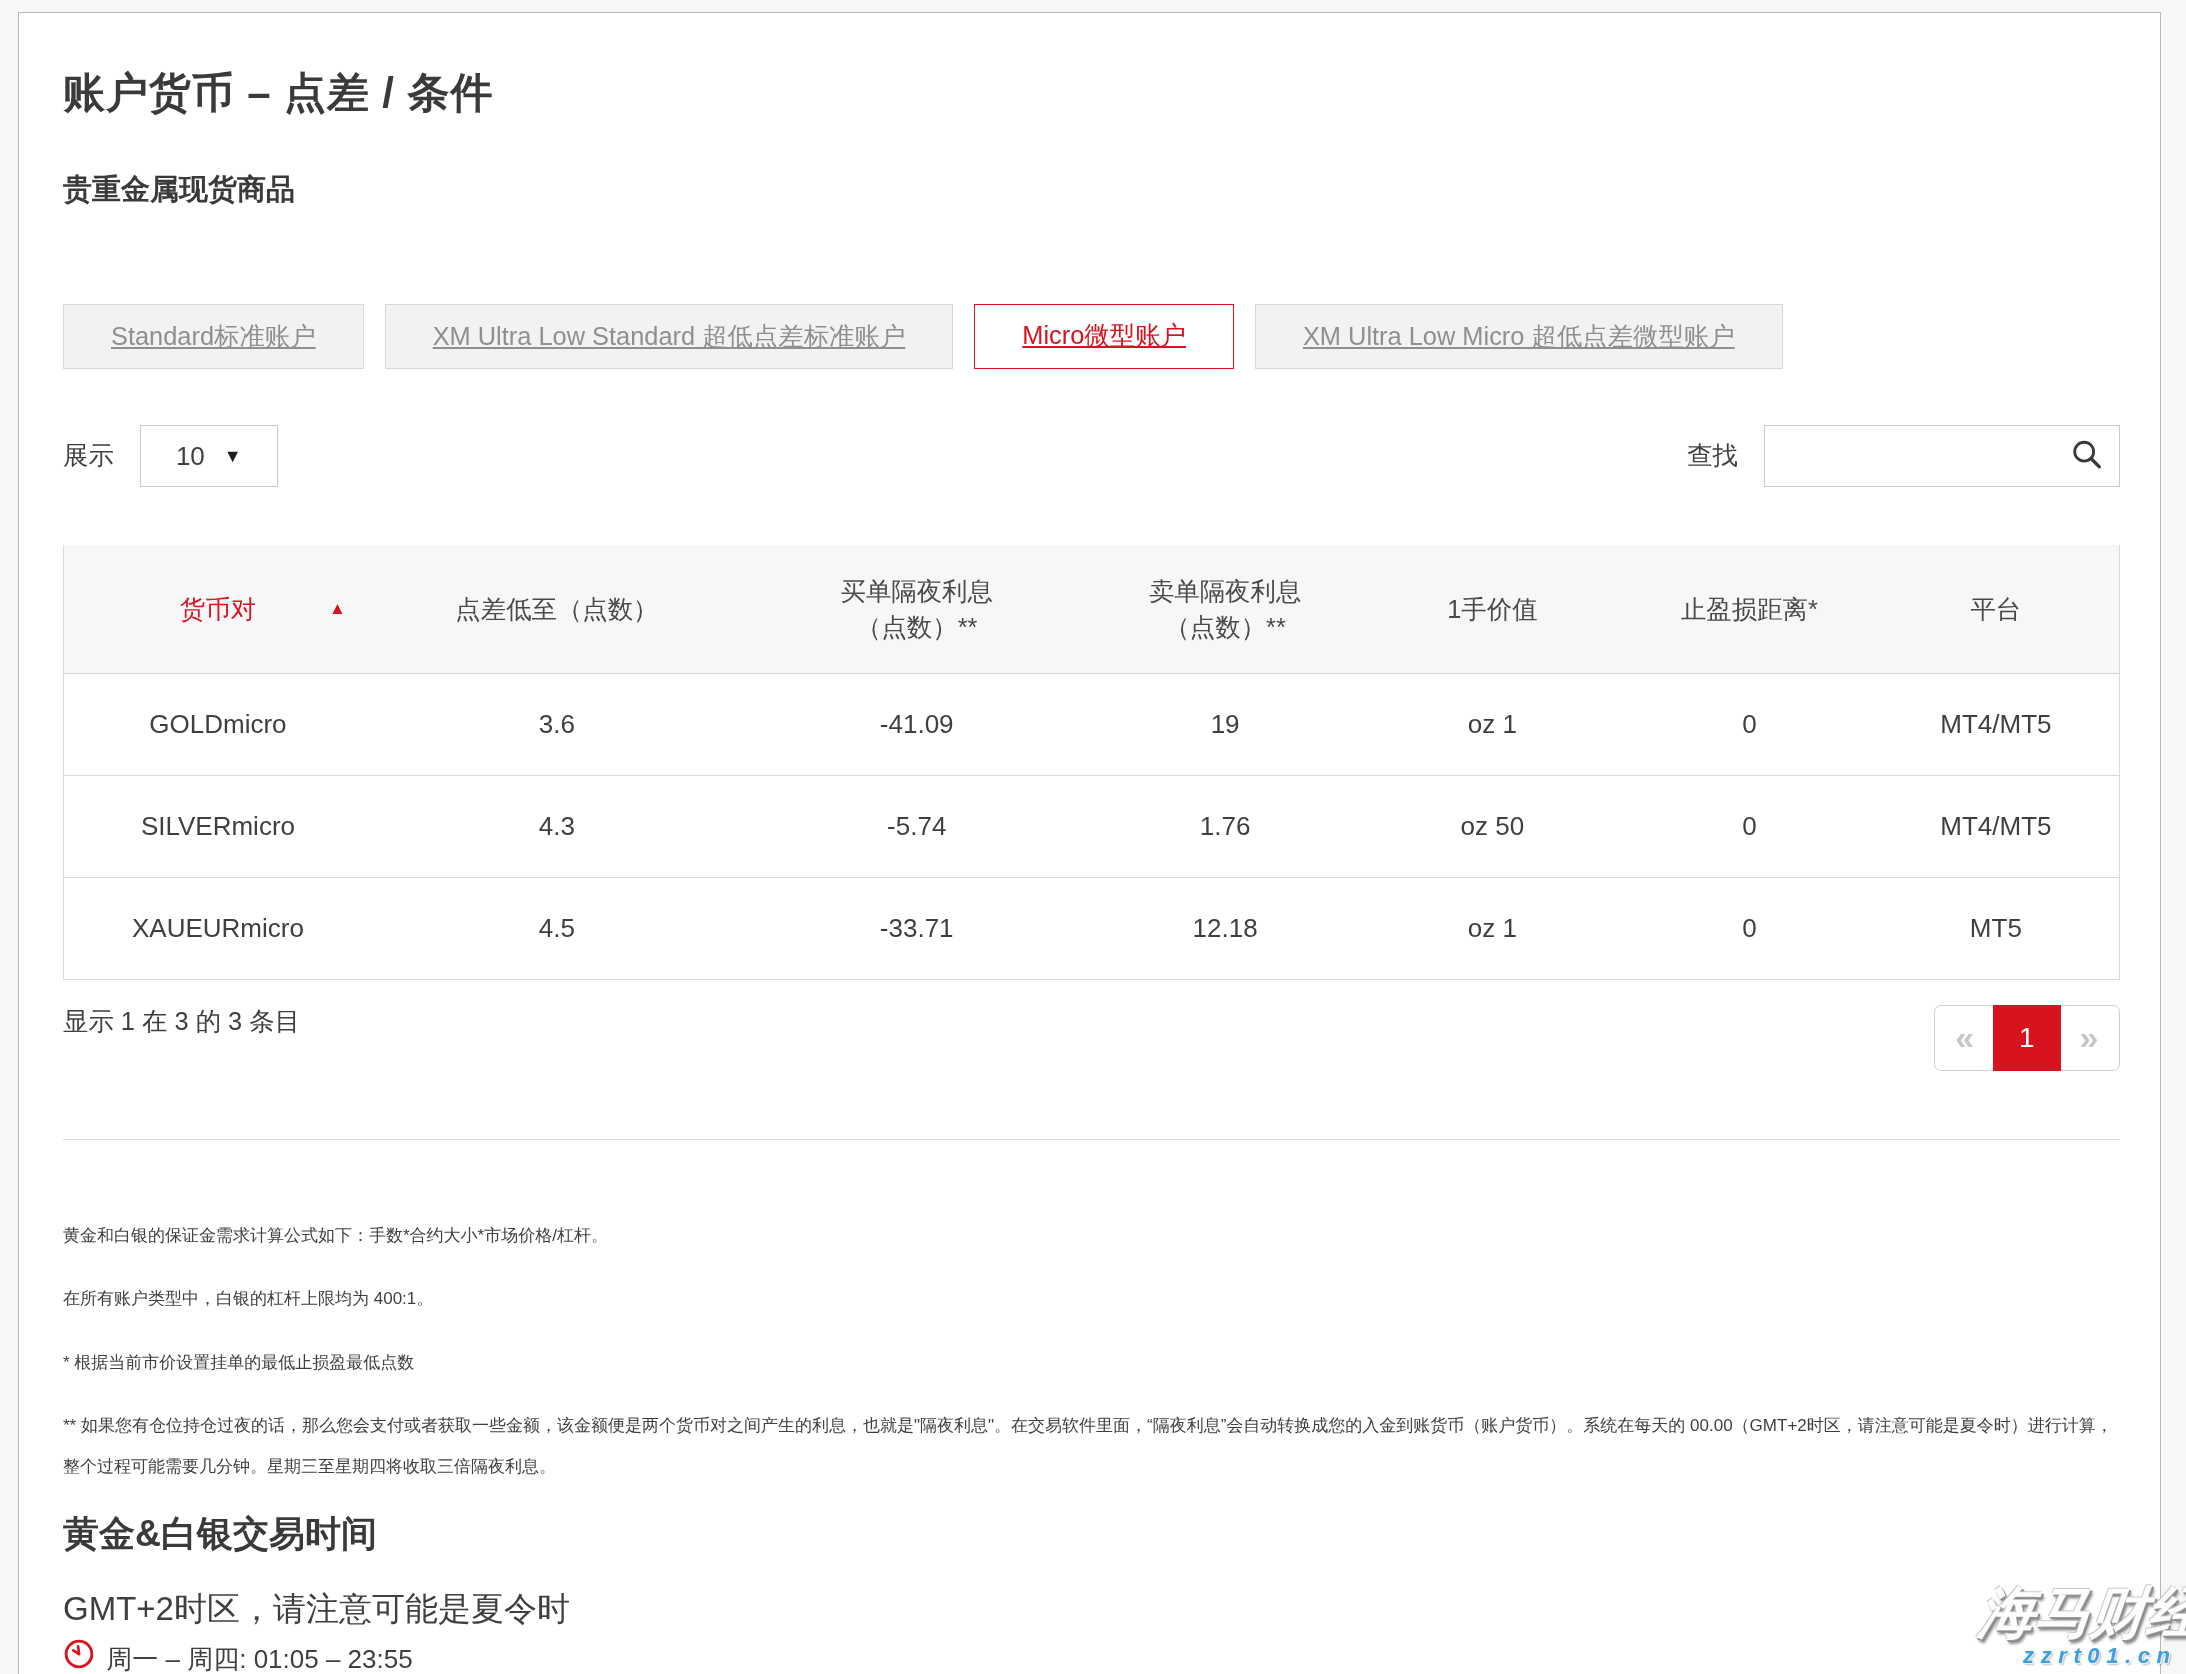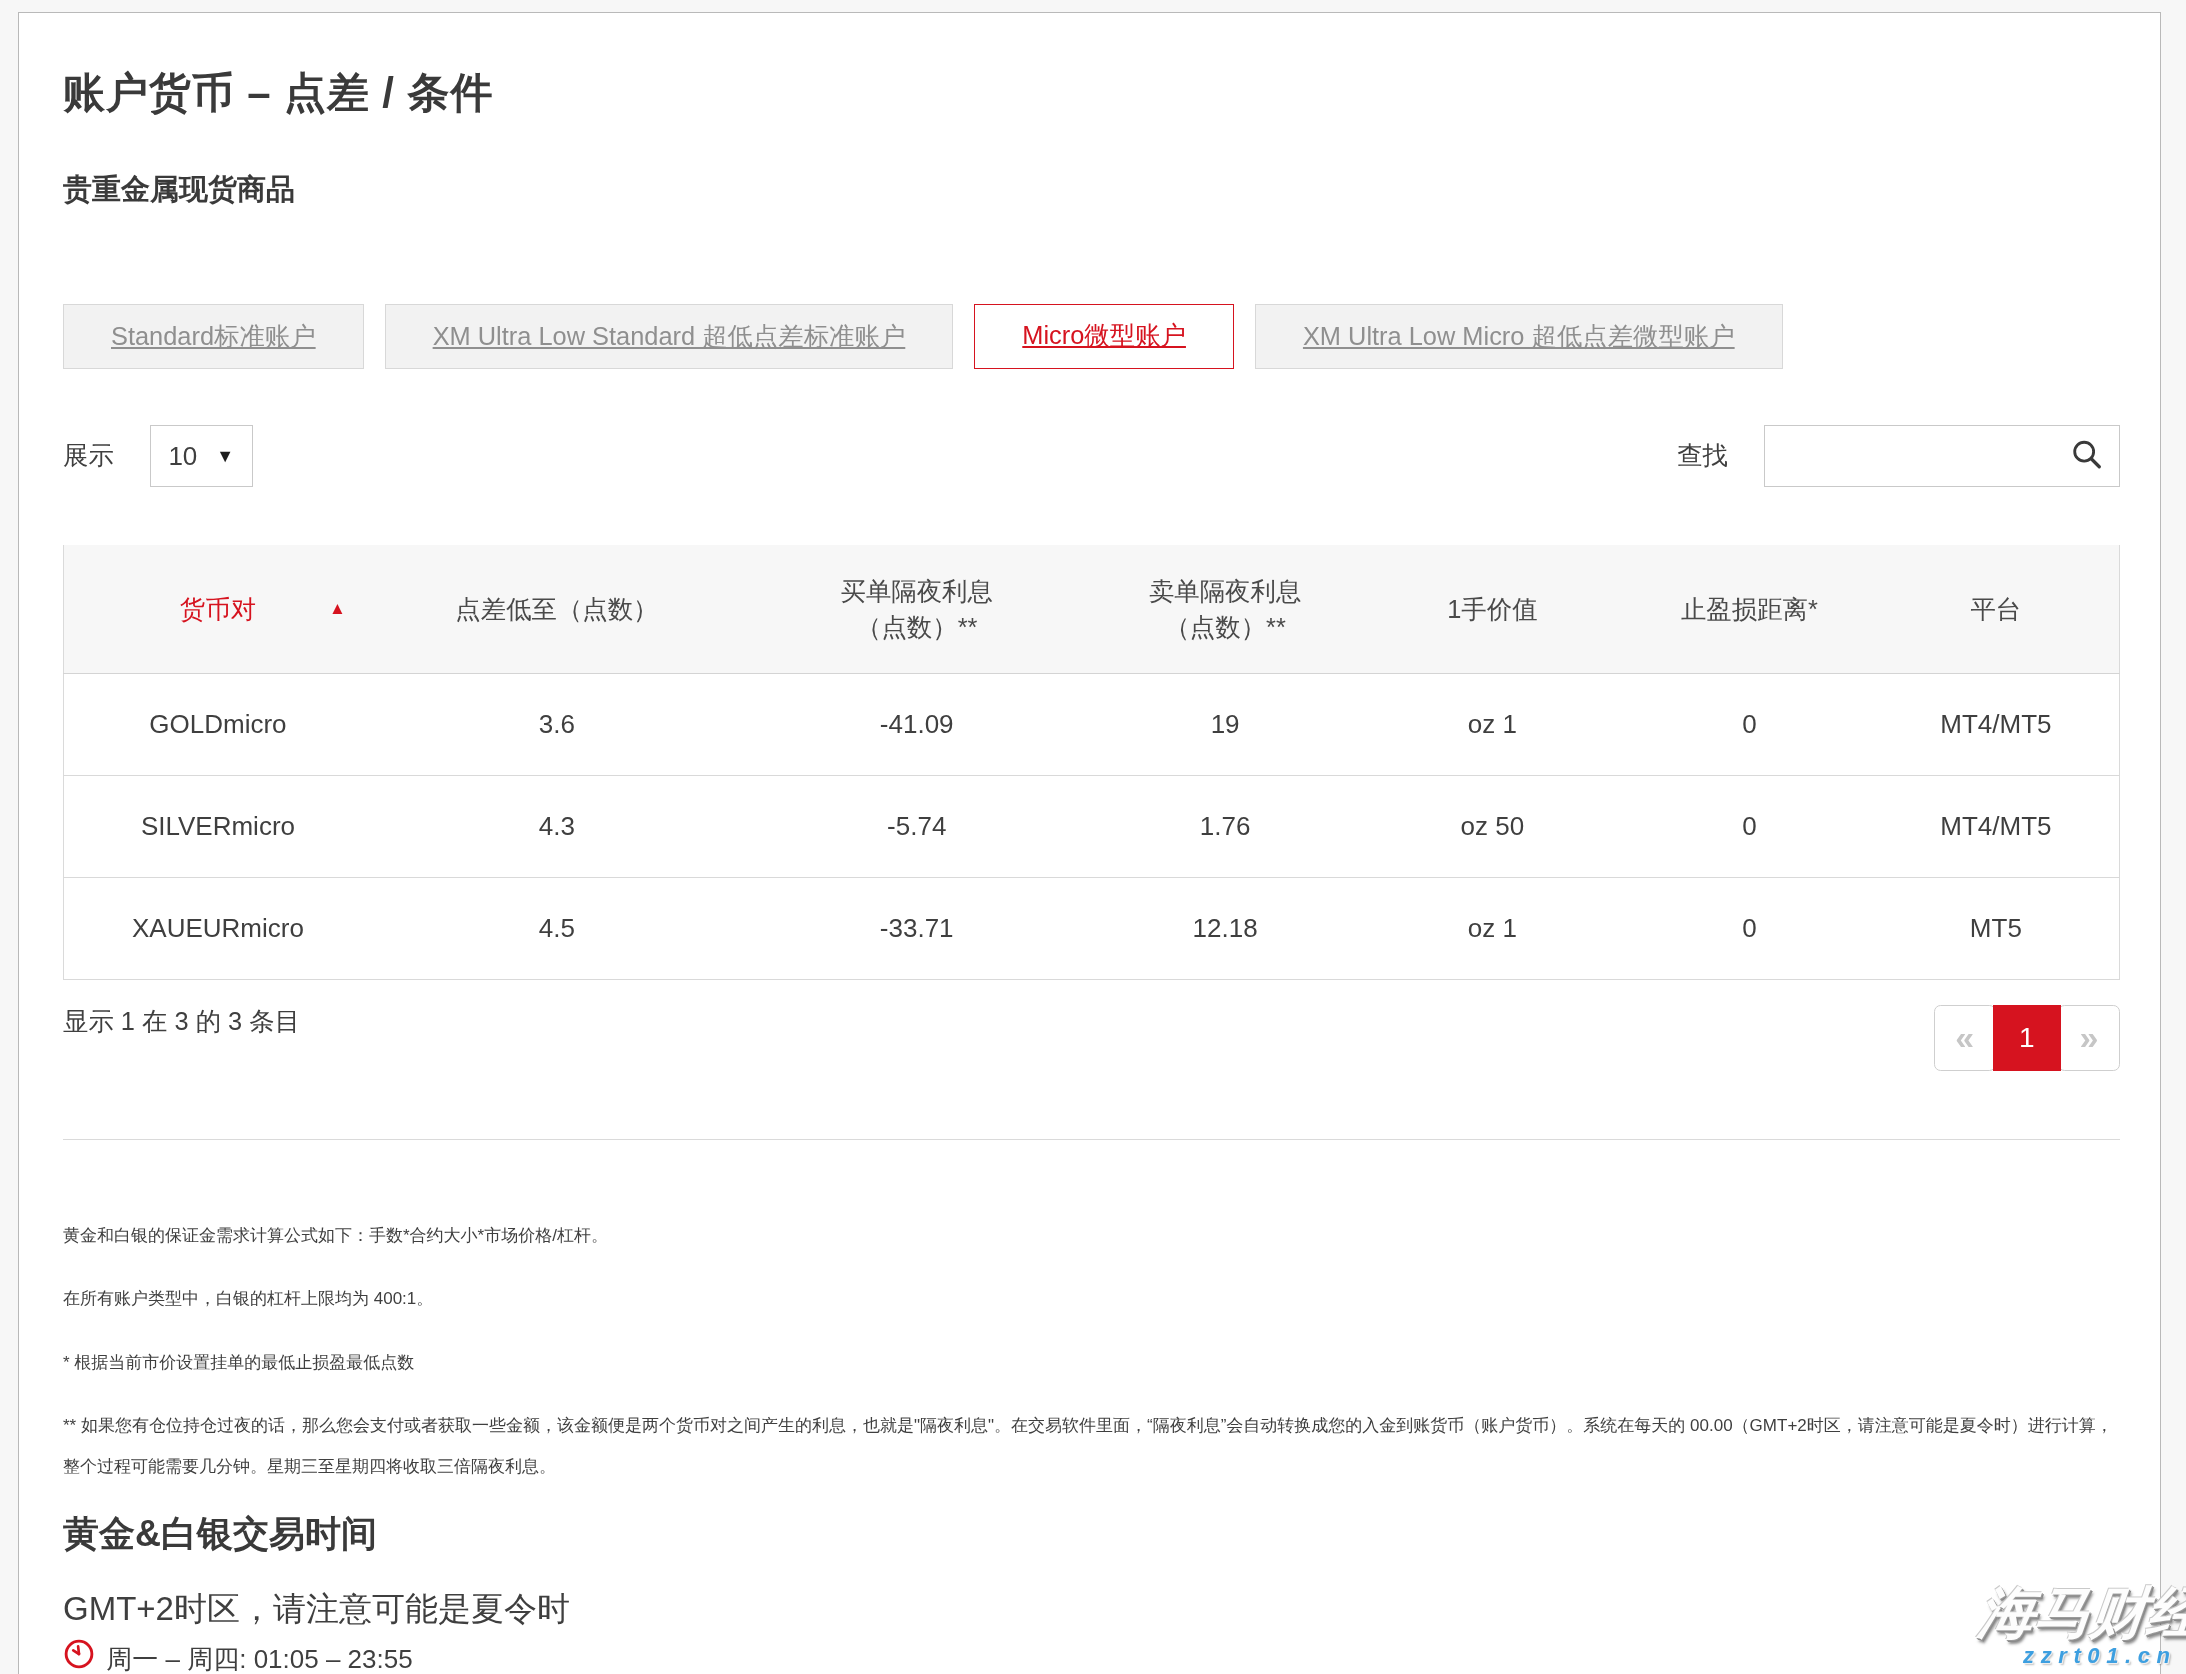--- a/index.html
+++ b/index.html
@@ -35,24 +35,24 @@
     padding:0 47px;margin-right:21px;
     background:#f2f2f2;border:0.9px solid #d8d8d8;
     color:#8f8f8f;font-size:25.4px;text-align:center;
     box-sizing:border-box;cursor:pointer;white-space:nowrap;text-decoration:underline;
   }
   .tab.active{
     background:#fff;border:1.9px solid #d6131f;color:#d6131f;line-height:61px;
   }
 
   .controls{margin-top:56px;display:flex;justify-content:space-between;align-items:center;}
-  .control-group{display:flex;align-items:center;gap:10px;}
+  .control-group{display:flex;align-items:center;}
   .control-label{font-size:25.4px;color:#3f3f3f;margin-right:26px;}
   .page-size{
-    width:103px;height:62px;background:#fff;
+    width:138px;height:62px;background:#fff;
     border:0.9px solid #c9c9c9;box-sizing:border-box;
     display:flex;align-items:center;justify-content:center;gap:19px;
     font-size:26px;color:#3f3f3f;cursor:pointer;
   }
   .caret{font-size:18px;color:#1d1d1d;}
   .search-box{
     position:relative;width:356px;height:62px;
     border:0.9px solid #c9c9c9;box-sizing:border-box;background:#fff;
   }
   .search-box input{

